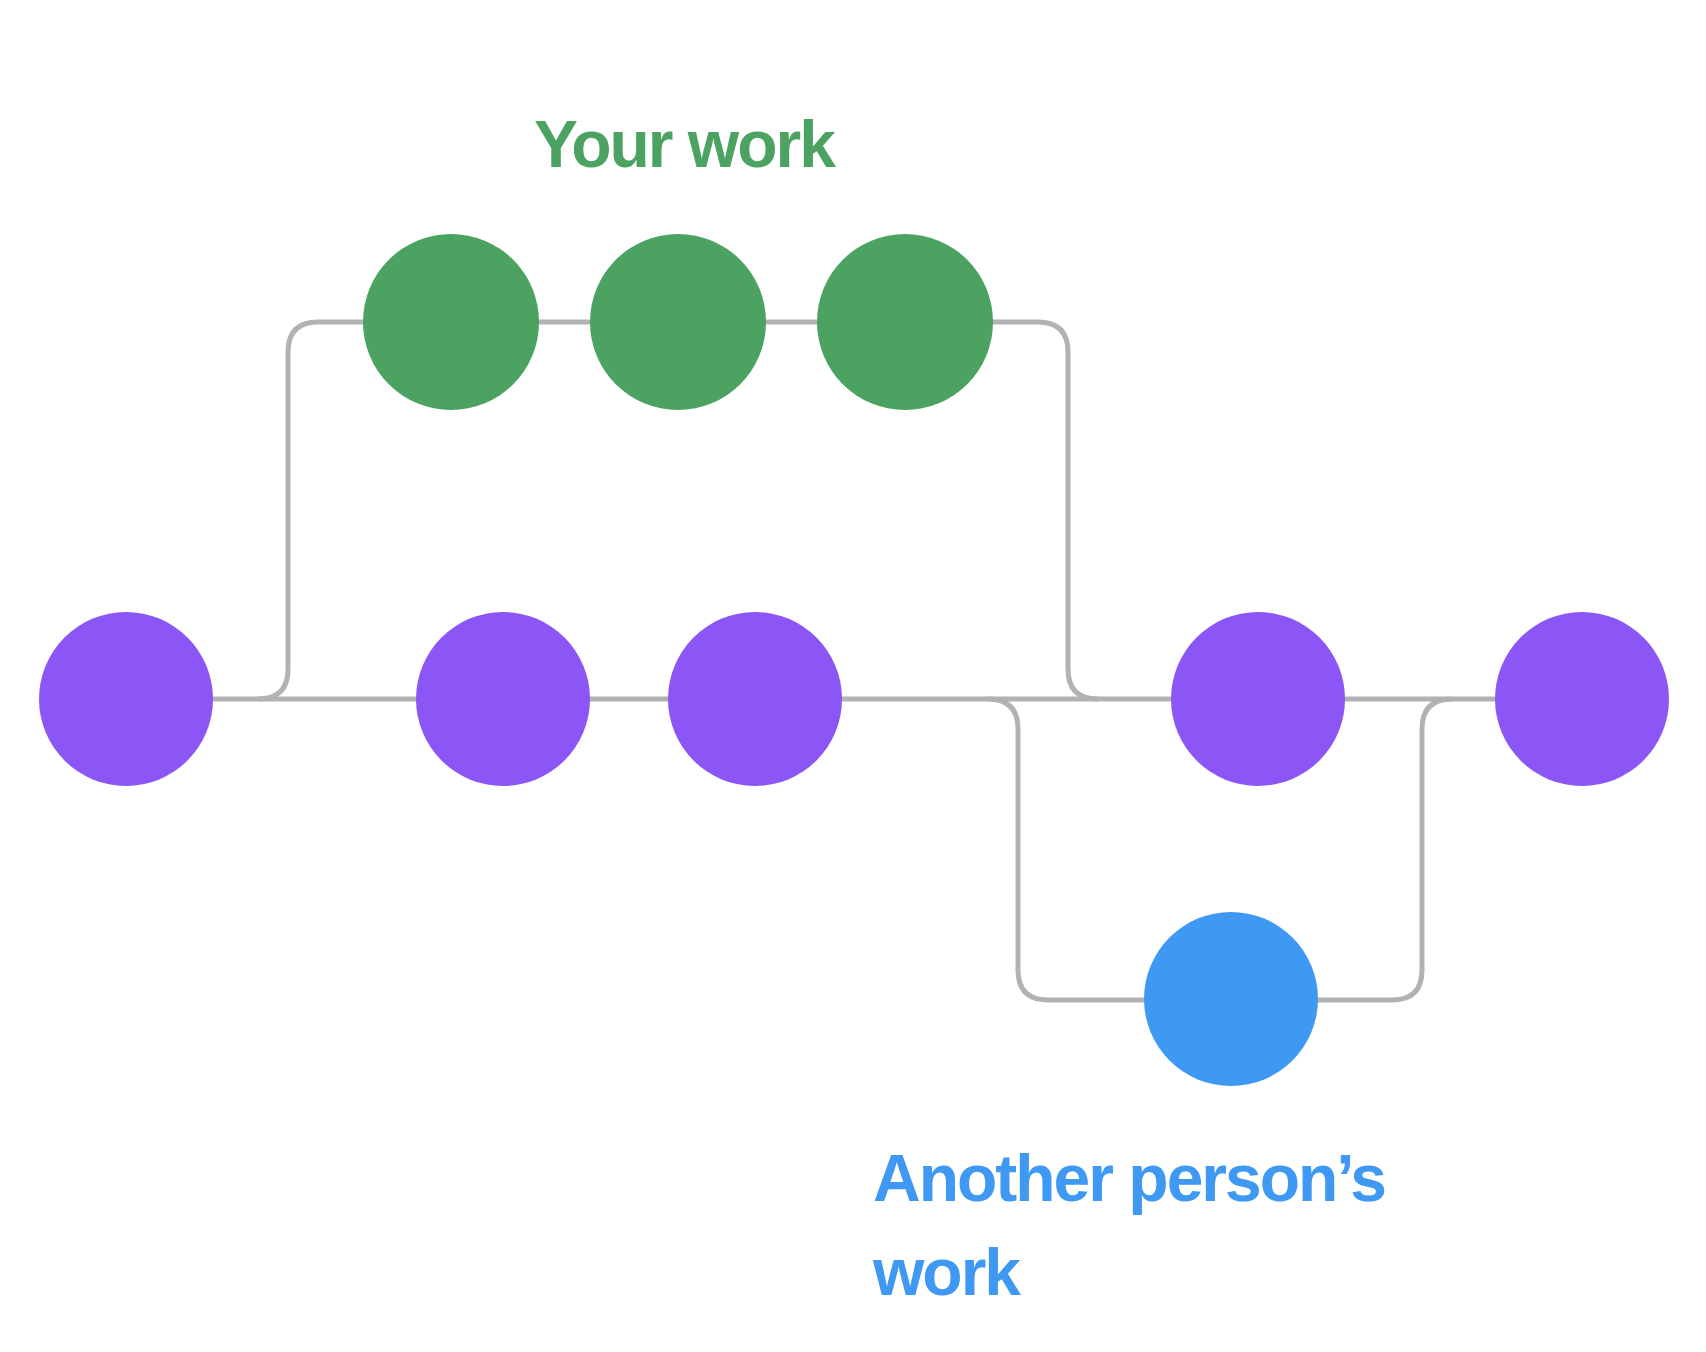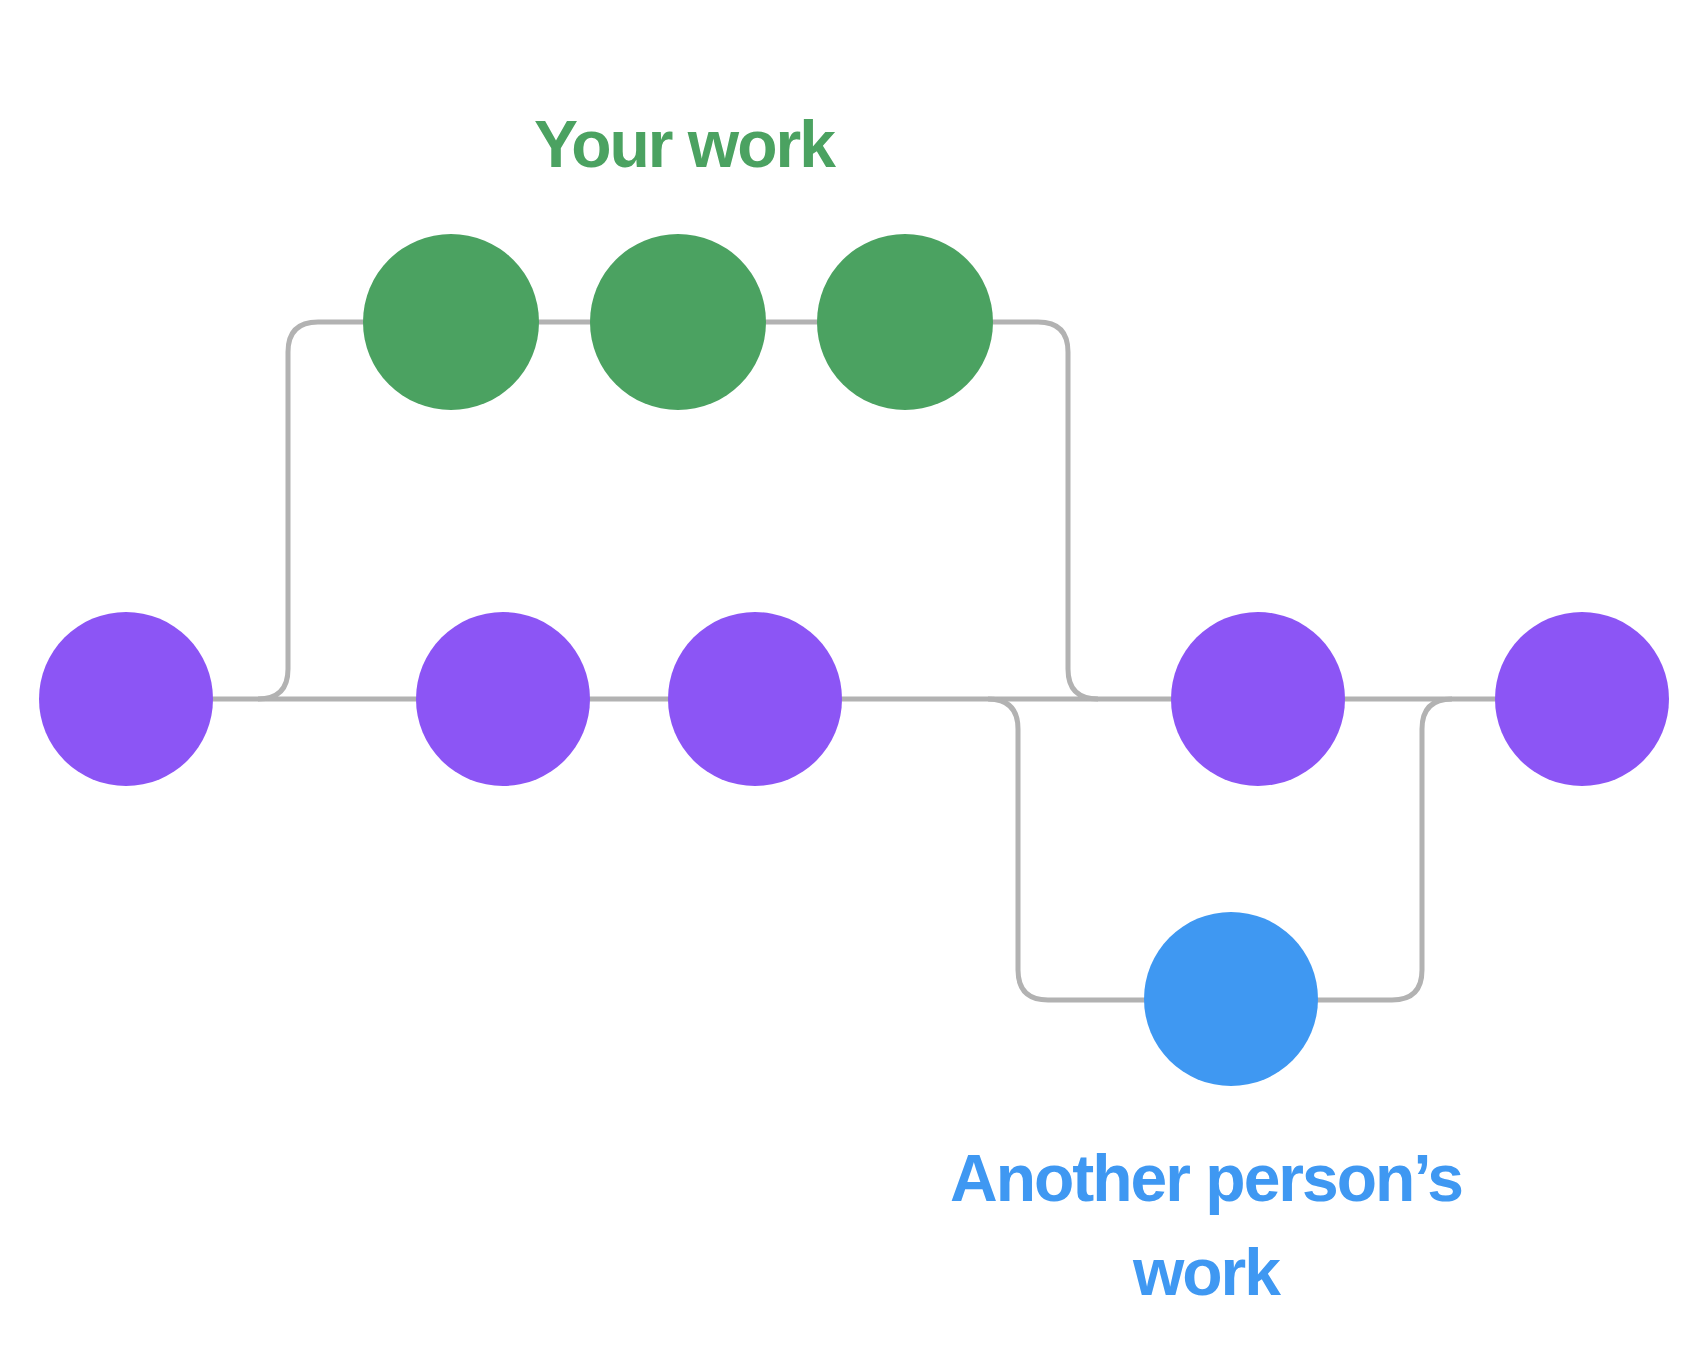--- a/index.html
+++ b/index.html
@@ -36,25 +36,25 @@
     left: 684px;
     top: 98px;
     transform: translateX(-50%);
     text-align: right;
   }
   .label-main {
     left: 52px;
     top: 830px;
   }
   .label-another {
-    left: 1206px;
+    left: 1163px;
     top: 1132px;
     transform: translateX(-50%);
     width: 580px;
-    text-align: center;
+    text-align: left;
     white-space: normal;
   }
 </style>
 </head>
 <body>
 
 <div class="canvas">
 
   <svg class="diagram-svg" viewBox="0 0 1706 1352" xmlns="http://www.w3.org/2000/svg">
 

